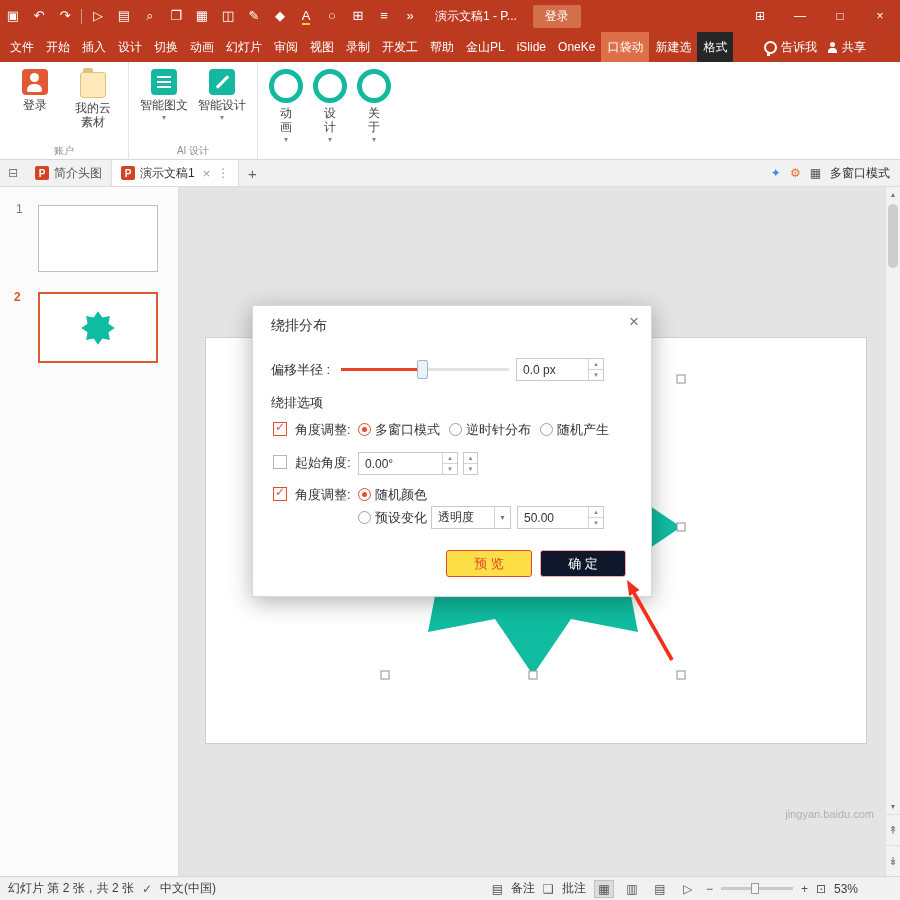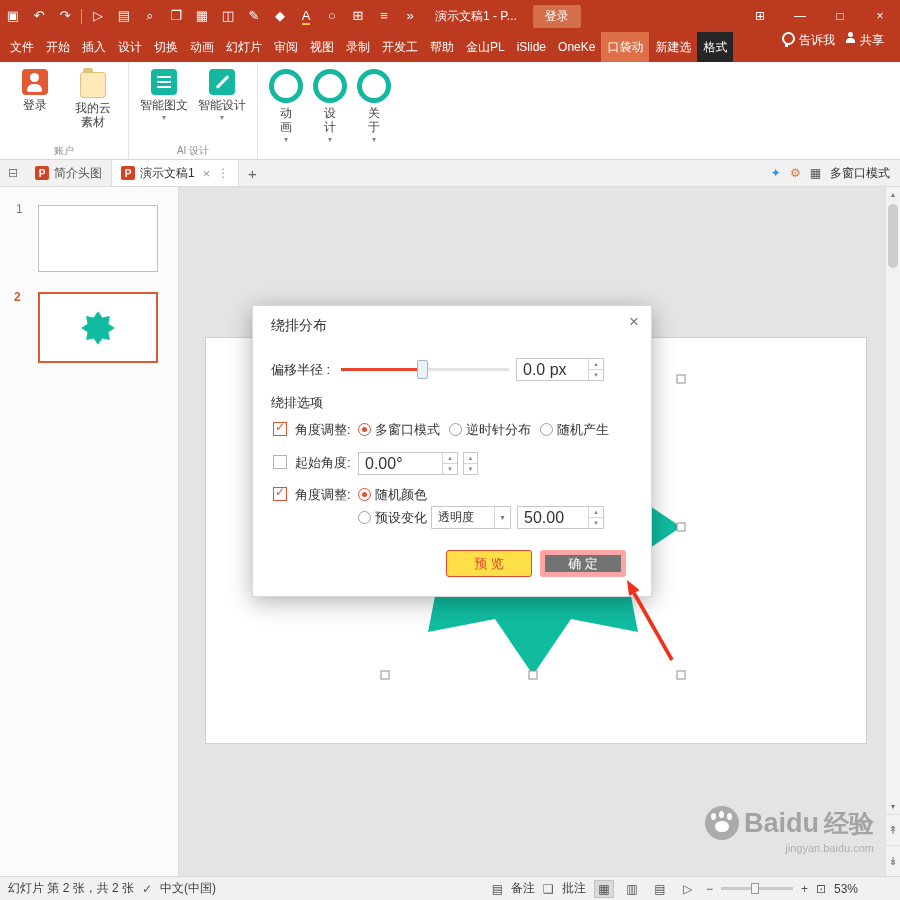--- a/index.html
+++ b/index.html
@@ -16,21 +16,21 @@
   .tb-login{margin-left:16px;background:#D46F4B;border-radius:2px;padding:3px 12px;font-size:12px}
   .tb-right{margin-left:auto;display:flex}
   .tb-win{width:40px;height:32px;display:flex;align-items:center;justify-content:center;font-size:12px}
 
   
   .tabsrow{position:absolute;left:0;top:32px;width:900px;height:30px;background:#BC3B20;
            display:flex;align-items:stretch;color:#fff;z-index:39;padding-left:4px;box-sizing:border-box}
   .rtab{padding:0 6px;font-size:12px;display:flex;align-items:center;white-space:nowrap}
   .rtab.sel{background:#DE7049}
   .rtab.dark{background:#262626}
-  .tabs-right{margin-left:auto;display:flex;align-items:flex-start;padding-right:6px}
+  .tabs-right{margin-left:auto;display:flex;align-items:center;padding-right:24px}
   .tabs-right .lbl12{font-size:12px;margin-right:10px}
   .bulb{width:9px;height:9px;border:2px solid #fff;border-radius:50%;position:relative;margin-right:4px}
   .bulb::after{content:"";position:absolute;left:1px;bottom:-4px;width:3px;height:3px;background:#fff}
   .mini-person{width:11px;height:11px;position:relative;margin-right:4px}
   .mini-person::before{content:"";position:absolute;left:3px;top:0;width:5px;height:5px;border-radius:50%;background:#fff}
   .mini-person::after{content:"";position:absolute;left:1px;top:6px;width:9px;height:5px;border-radius:4px 4px 0 0;background:#fff}
 
   
   .ribbon{position:absolute;left:0;top:62px;width:900px;height:97px;background:#fff;
           border-bottom:1px solid #D8D8D8;display:flex;z-index:38}
@@ -85,39 +85,39 @@
   
   .dlg{position:absolute;left:252px;top:305px;width:398px;height:290px;background:#fff;
        border:1px solid #D8D8D8;box-shadow:0 5px 22px rgba(0,0,0,.3);z-index:10;font-size:13px;color:#333}
   .dlg .abs{position:absolute}
   .dlg-title{left:18px;top:11px;font-size:14px}
   .dlg-close{right:12px;top:6px;font-size:17px;color:#777}
   .slider-track{left:88px;top:62px;width:168px;height:3px;background:#E3E3E3}
   .slider-fill{width:80px;height:3px;background:#E8432B}
   .slider-handle{left:164px;top:54px;width:9px;height:17px;background:#EAF2F8;border:1px solid #9FB6C8;border-radius:2px}
   .numbox{height:23px;border:1px solid #C9C9C9;background:#fff;display:flex;align-items:stretch;box-sizing:border-box}
-  .numbox .val{flex:1;padding-left:6px;font-size:16px;display:flex;align-items:center}
+  .numbox .val{flex:1;padding-left:6px;font-size:12px;display:flex;align-items:center}
   .spin{width:14px;border-left:1px solid #D4D4D4;display:flex;flex-direction:column}
   .spin span{flex:1;display:flex;align-items:center;justify-content:center;font-size:6px;color:#888}
   .spin span:first-child{border-bottom:1px solid #D4D4D4}
   .spinbox{width:15px;height:23px;border:1px solid #C9C9C9;display:flex;flex-direction:column;box-sizing:border-box}
   .spinbox span{flex:1;display:flex;align-items:center;justify-content:center;font-size:6px;color:#888}
   .spinbox span:first-child{border-bottom:1px solid #D4D4D4}
   .cb{width:14px;height:14px;border:1px solid #B5B5B5;background:#fff;box-sizing:border-box}
   .cb.on{border-color:#E0512E}
   .cb.on::after{content:"✓";position:absolute;margin-left:1px;margin-top:-3px;color:#E0512E;font-size:12px;font-weight:bold}
   .rad{width:13px;height:13px;border:1px solid #9E9E9E;border-radius:50%;background:#fff;box-sizing:border-box}
   .rad.on{border-color:#E0512E}
   .rad.on::after{content:"";position:absolute;margin-left:3px;margin-top:3px;width:5px;height:5px;border-radius:50%;background:#E0512E}
   .drop{height:23px;border:1px solid #C9C9C9;display:flex;align-items:stretch;font-size:12px;box-sizing:border-box}
   .drop .dv{flex:1;padding-left:6px;display:flex;align-items:center}
   .drop .dc{width:15px;border-left:1px solid #D4D4D4;display:flex;align-items:center;justify-content:center;color:#777;font-size:8px}
   .btn{height:27px;display:flex;align-items:center;justify-content:center;font-size:13px;border-radius:3px;box-sizing:border-box}
   .btn.ghost{border:1px solid #E2482A;color:#E2482A;background:#fde047}
-  .btn.primary{background:#737373;color:#fff;border:5px solid #fca5a5}
+  .btn.primary{background:#0f172a;color:#fff;border:1px solid #fca5a5}
 
   
   .arrow-svg{position:absolute;left:0;top:0;width:900px;height:900px;z-index:30;pointer-events:none}
 
   
   .wm{position:absolute;right:26px;top:806px;z-index:20;color:#A3A3A3}
   .wm-row{display:flex;align-items:center;gap:5px}
   .wm-logo{width:34px;height:34px;border-radius:50%;background:#ABABAB;position:relative}
   .wm-logo::before{content:"";position:absolute;left:10px;top:15px;width:14px;height:11px;border-radius:7px/6px;background:#fff}
   .wm-logo::after{content:"";position:absolute;left:6px;top:7px;width:5px;height:7px;border-radius:50%;background:#fff;
@@ -361,25 +361,20 @@
   <div class="abs btn ghost" style="left:193px;top:244px;width:86px">预 览</div>
   <div class="abs btn primary" style="left:287px;top:244px;width:86px">确 定</div>
 </div>
 
 <svg class="arrow-svg" viewBox="0 0 900 900">
   <line x1="672" y1="660" x2="634" y2="593" stroke="#F23019" stroke-width="3.6"></line>
   <polygon points="627,580 639.6,590.1 629.1,596.0" fill="#F23019"></polygon>
 </svg>
 
 <div class="wm">
-  <div class="wm-row">
-    <span class="wm-logo"></span>
-    <span class="wm-brand">Baidu</span>
-    <span class="wm-word">经验</span>
-  </div>
   <div class="wm-url">jingyan.baidu.com</div>
 </div>
 
 <div class="statusbar">
   <span>幻灯片 第 2 张，共 2 张</span>
   <span class="sb-ic">✓</span>
   <span>中文(中国)</span>
   <span class="sb-spacer"></span>
   <span class="sb-ic">▤</span>
   <span>备注</span>

